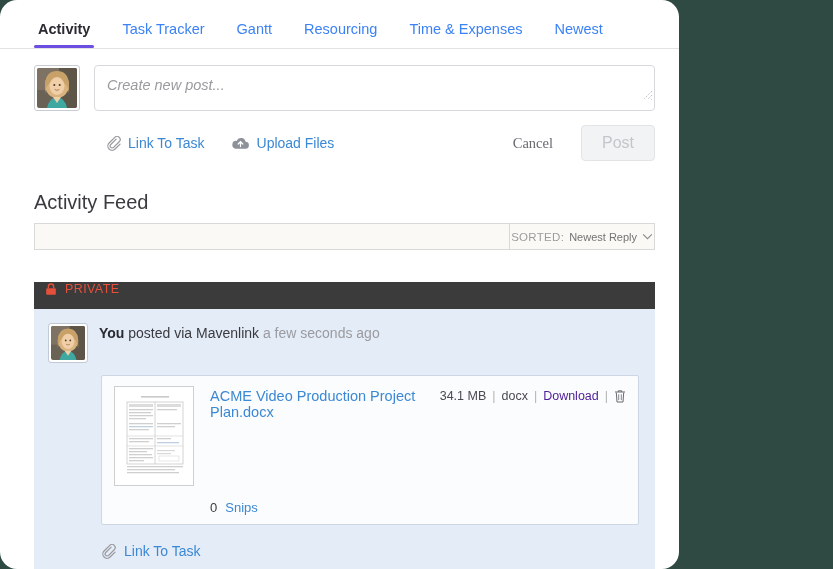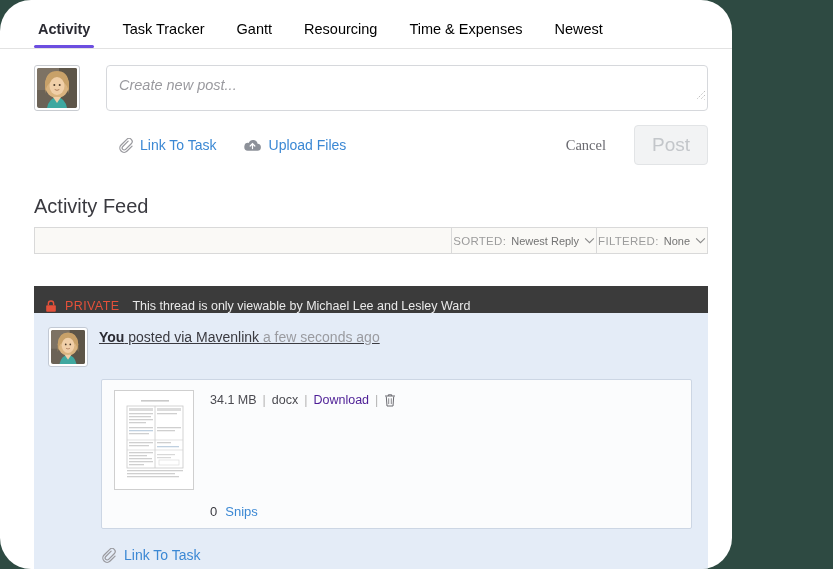--- a/index.html
+++ b/index.html
@@ -8,39 +8,39 @@
     width: 833px;
     height: 569px;
     overflow: hidden;
     background: #2e4a42;
     font-family: "Liberation Sans", sans-serif;
   }
 
   #app {
     position: absolute;
     left: 0; top: 0;
-    width: 732px;
+    width: 679px;
     height: 569px;
     background: #ffffff;
-    border-radius: 31px;
+    border-radius: 17px;
     overflow: hidden;
   }
 
   
   .tabbar {
     position: relative;
     height: 49px;
     border-bottom: 1px solid #e2e2e2;
     padding-left: 22px;
     display: flex;
     align-items: flex-end;
   }
   .tab {
     font-size: 14.5px;
-    color: #000000;
+    color: #3b82f6;
     padding: 0 16px 12px 16px;
     cursor: pointer;
     white-space: nowrap;
     line-height: 1;
     position: relative;
     background: none;
     border: none;
     font-family: "Liberation Sans", sans-serif;
   }
   .tab.active {
@@ -54,21 +54,21 @@
     bottom: 0;
     height: 3px;
     background: #6c4ee0;
     border-radius: 2px;
   }
 
   
   .composer {
     padding: 16px 24px 0 34px;
     display: flex;
-    gap: 26px;
+    gap: 14px;
   }
   .avatar {
     width: 46px; height: 46px;
     border-radius: 3px;
     border: 1px solid #c9ccd1;
     padding: 2px;
     background: #fff;
     flex: 0 0 auto;
   }
   .avatar-img {
@@ -126,21 +126,21 @@
   .btn-cancel {
     font-size: 14.5px;
     color: #6a6a70;
     background: none;
     border: none;
     cursor: pointer;
     padding: 7px 14px;
     font-family: Liberation Serif, serif;
   }
   .btn-post {
-    font-size: 19px;
+    font-size: 16px;
     color: #c3c6ca;
     background: #f2f3f4;
     border: 1px solid #e2e4e6;
     border-radius: 4px;
     padding: 8px 0;
     width: 74px;
     margin-left: 14px;
     cursor: default;
     font-family: "Liberation Sans", sans-serif;
   }
@@ -175,42 +175,42 @@
   .tool-label { color: #9c9c9c; letter-spacing: .3px; font-size: 11.5px; }
   .tool-value { color: #737373; font-size: 11px; }
 
   
   .thread { margin: 32px 24px 0 34px; }
 
   .private-bar {
     background: #3b3b3b;
     height: 27px;
     display: flex;
-    align-items: flex-end;
+    align-items: flex-start;
     padding: 0 10px;
     gap: 7px;
     font-size: 12.5px;
   }
   .private-word { color: #e4503a; letter-spacing: .4px; }
   .private-note { color: #e9e9e9; margin-left: 6px; }
 
   .post-body {
     background: #e4ecf7;
     padding: 14px 16px 18px 14px;
   }
   .post-head { display: flex; gap: 11px; }
   .post-avatar {
     width: 40px; height: 40px;
     border-radius: 3px;
     border: 1px solid #c2c9d4;
     padding: 2px;
     background: #fff;
     flex: 0 0 auto;
   }
-  .post-meta { font-size: 14px; color: #3a3a40; line-height: 1.55; text-decoration: underline; }
+  .post-meta { font-size: 14px; color: #3a3a40; line-height: 1.55; }
   .post-meta .who { font-weight: bold; color: #2b2b33; }
   .post-meta .when { color: #9a9ba0; }
   .post-text { font-size: 14.5px; color: #32323a; margin-top: 2px; }
   .emoji { font-size: 15px; vertical-align: -2px; }
 
   .attach-card {
     margin: 12px 0 0 53px;
     background: #fbfcfd;
     border: 1px solid #ccd6e4;
     border-radius: 2px;
@@ -342,38 +342,30 @@
   <h2 class="feed-title">Activity Feed</h2>
 
   <div class="feed-toolbar">
     <div class="tool-group">
       <span class="tool-label">SORTED:</span>
       <span class="tool-value">Newest Reply</span>
       <svg width="11" height="7" viewBox="0 0 12 8">
         <path d="M1 1.5 L6 6.5 L11 1.5" fill="none" stroke="#8a8a8a" stroke-width="1.2"></path>
       </svg>
     </div>
-    <div class="tool-group">
-      <span class="tool-label">FILTERED:</span>
-      <span class="tool-value">None</span>
-      <svg width="11" height="7" viewBox="0 0 12 8">
-        <path d="M1 1.5 L6 6.5 L11 1.5" fill="none" stroke="#8a8a8a" stroke-width="1.2"></path>
-      </svg>
-    </div>
   </div>
 
   <div class="thread">
 
     <div class="private-bar">
       <svg width="14" height="14" viewBox="0 0 16 16">
         <rect x="2.5" y="7" width="11" height="7.5" rx="1" fill="#e4503a"></rect>
         <path d="M5 7V5.2a3 3 0 0 1 6 0V7" fill="none" stroke="#e4503a" stroke-width="1.6"></path>
       </svg>
       <span class="private-word">PRIVATE</span>
-      <span class="private-note">This thread is only viewable by Michael Lee and Lesley Ward</span>
     </div>
 
     <div class="post-body">
 
       <div class="post-head">
         <div class="post-avatar">
           <svg class="avatar-img" viewBox="0 0 40 40">
             <defs>
                 <clipPath id="pavc">
                   <rect x="0" y="0" width="40" height="40" rx="1"></rect>
@@ -436,20 +428,21 @@
               <rect x="8" y="68" width="15" height="1.3" fill="#cfcfcf"></rect>
               <rect x="36" y="58" width="18" height="1.2" fill="#d8d8d8"></rect>
               <rect x="36" y="61" width="14" height="1.2" fill="#d8d8d8"></rect>
               <rect x="38" y="64" width="20" height="5" fill="none" stroke="#dcdcdc" stroke-width="0.7"></rect>
               <rect x="6" y="74" width="56" height="1.3" fill="#cfcfcf"></rect>
               <rect x="6" y="77" width="48" height="1.3" fill="#cfcfcf"></rect>
               <rect x="6" y="80" width="52" height="1.3" fill="#cfcfcf"></rect>
             </svg>
           </div>
 
+          <div class="attach-name">ACME Video Production Project Plan.docx</div>
 
           <div class="attach-info">
             <span>34.1 MB</span>
             <span class="sep">|</span>
             <span>docx</span>
             <span class="sep">|</span>
             <span class="dl">Download</span>
             <span class="sep">|</span>
             <span class="trash">
               <svg width="12" height="14" viewBox="0 0 12 14">

